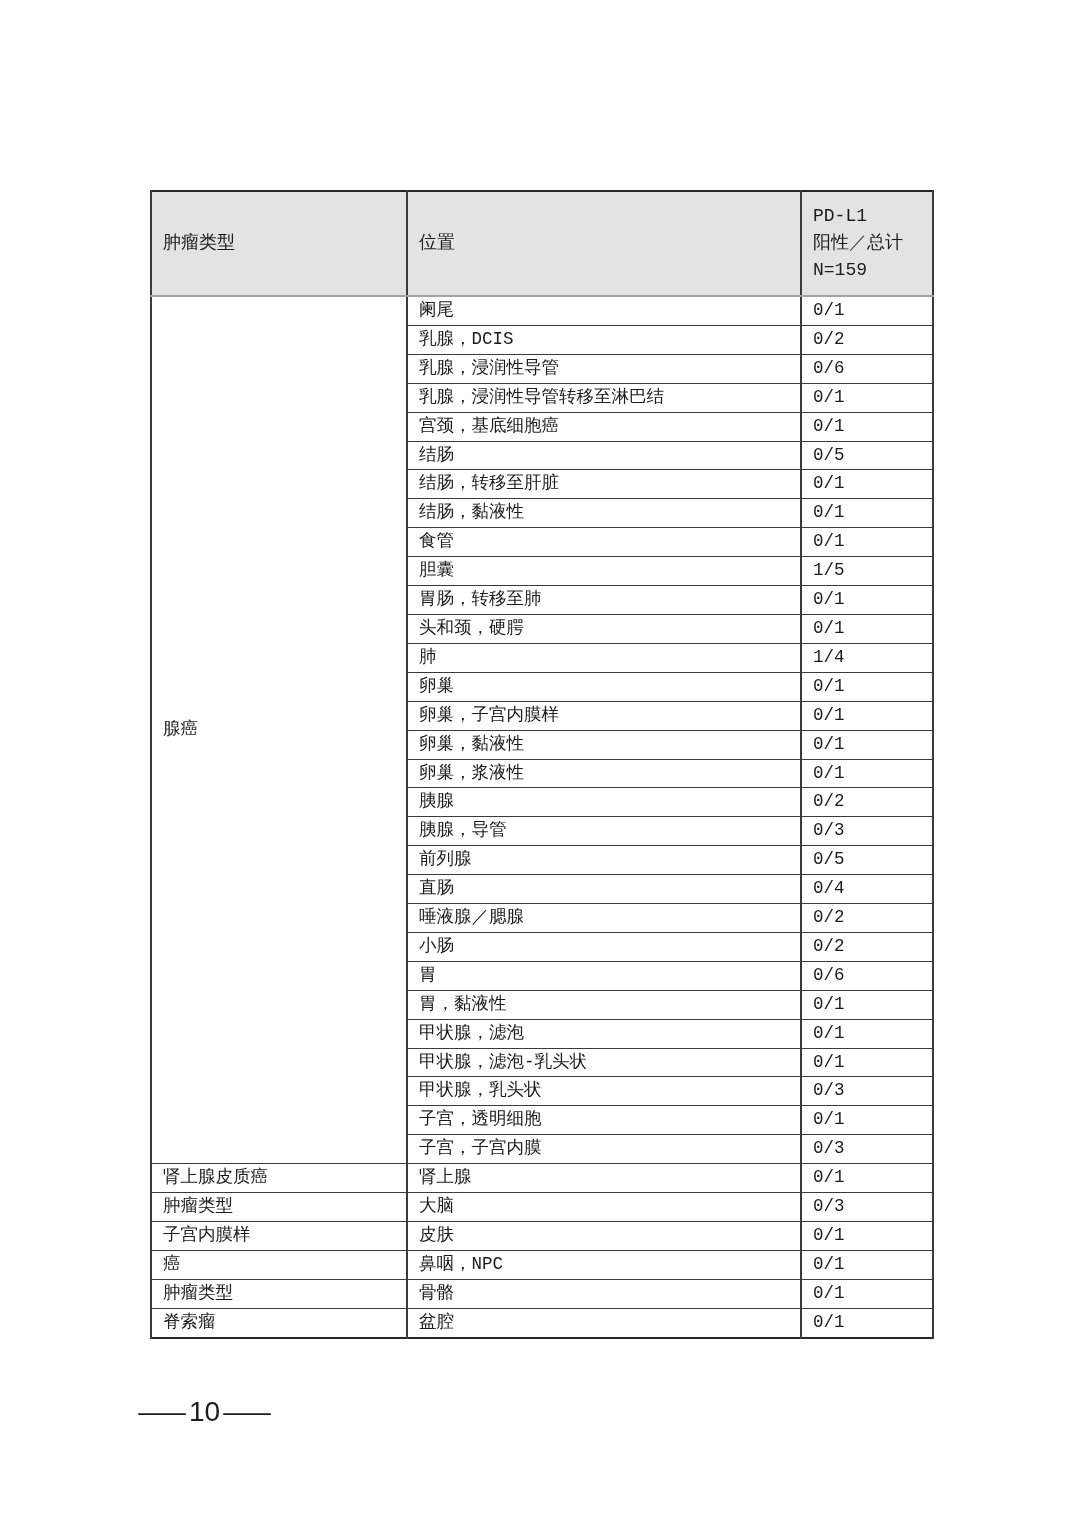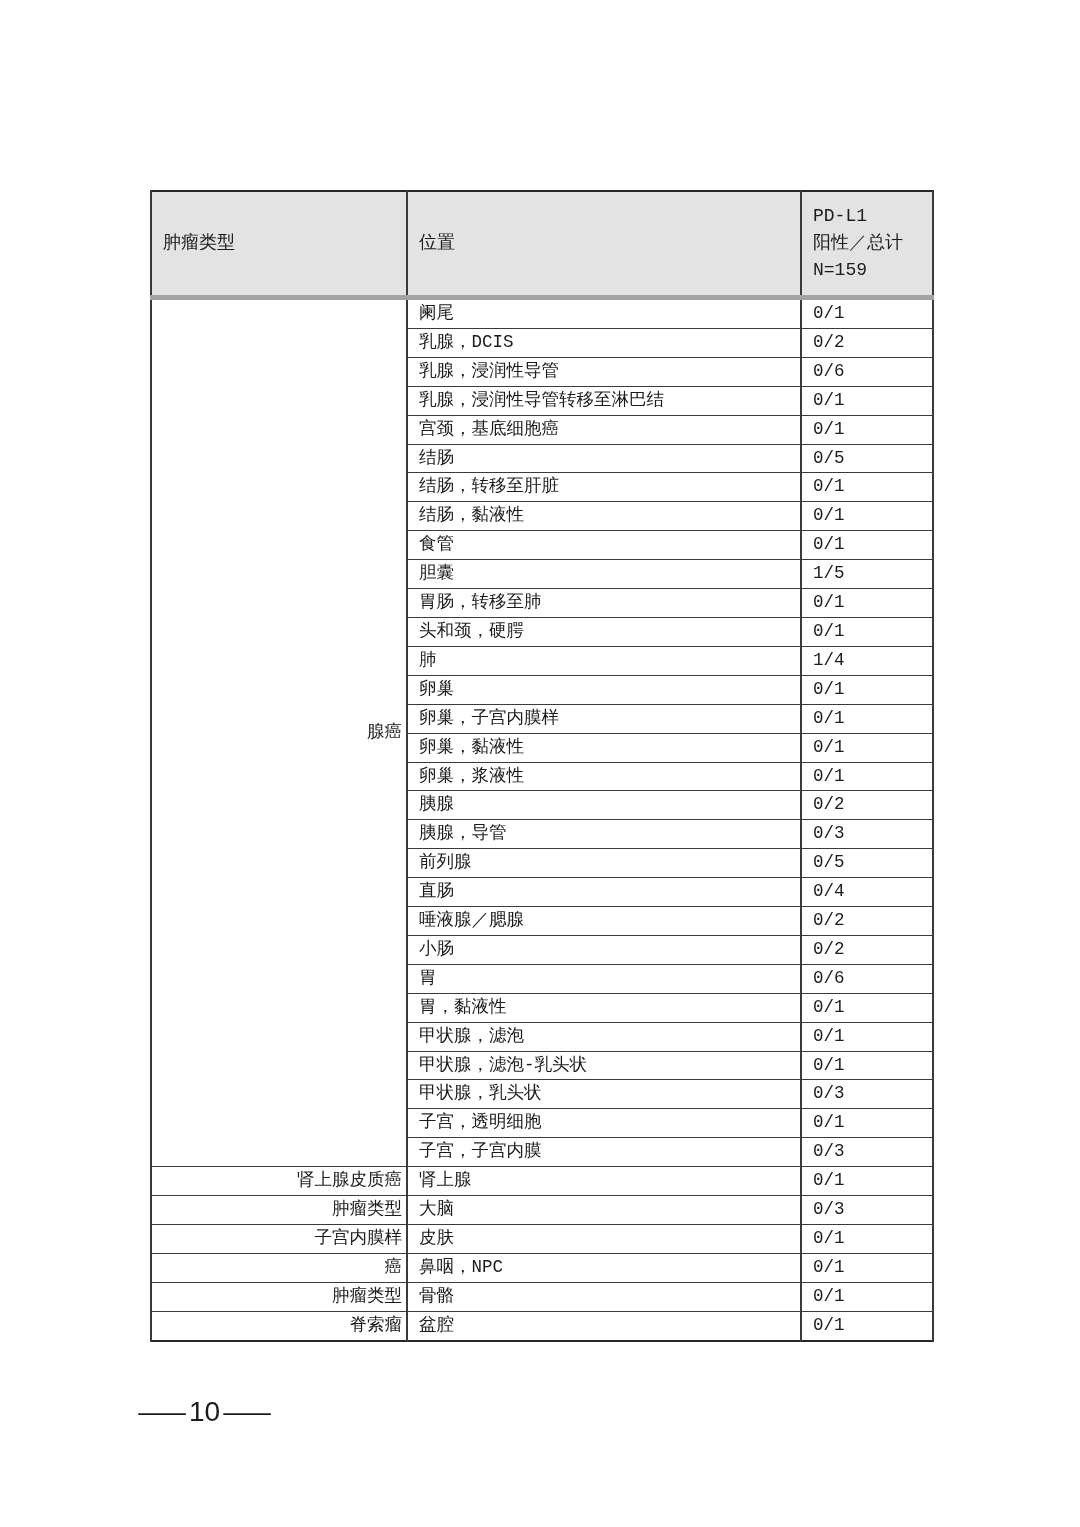--- a/index.html
+++ b/index.html
@@ -39,30 +39,29 @@
     padding: 0 4px 0 11px;
     overflow: hidden;
     white-space: nowrap;
   }
   thead th {
     background: #e3e3e3;
     height: 103px;
     font-weight: normal;
     font-size: 18px;
     line-height: 27px;
-    border-bottom: 5px solid #a3a3a3;
+    border-bottom: 2px solid #a3a3a3;
   }
   tbody td {
     height: 27.9px;
     font-size: 17.5px;
     line-height: 27.9px;
   }
   td.col-type {
     vertical-align: middle;
-    text-align: right;
   }
   .footer {
     position: absolute;
     left: 148px;
     top: 1396px;
     display: flex;
     align-items: center;
     gap: 13px;
     font-family: "Liberation Sans", sans-serif;
     font-size: 28px;

